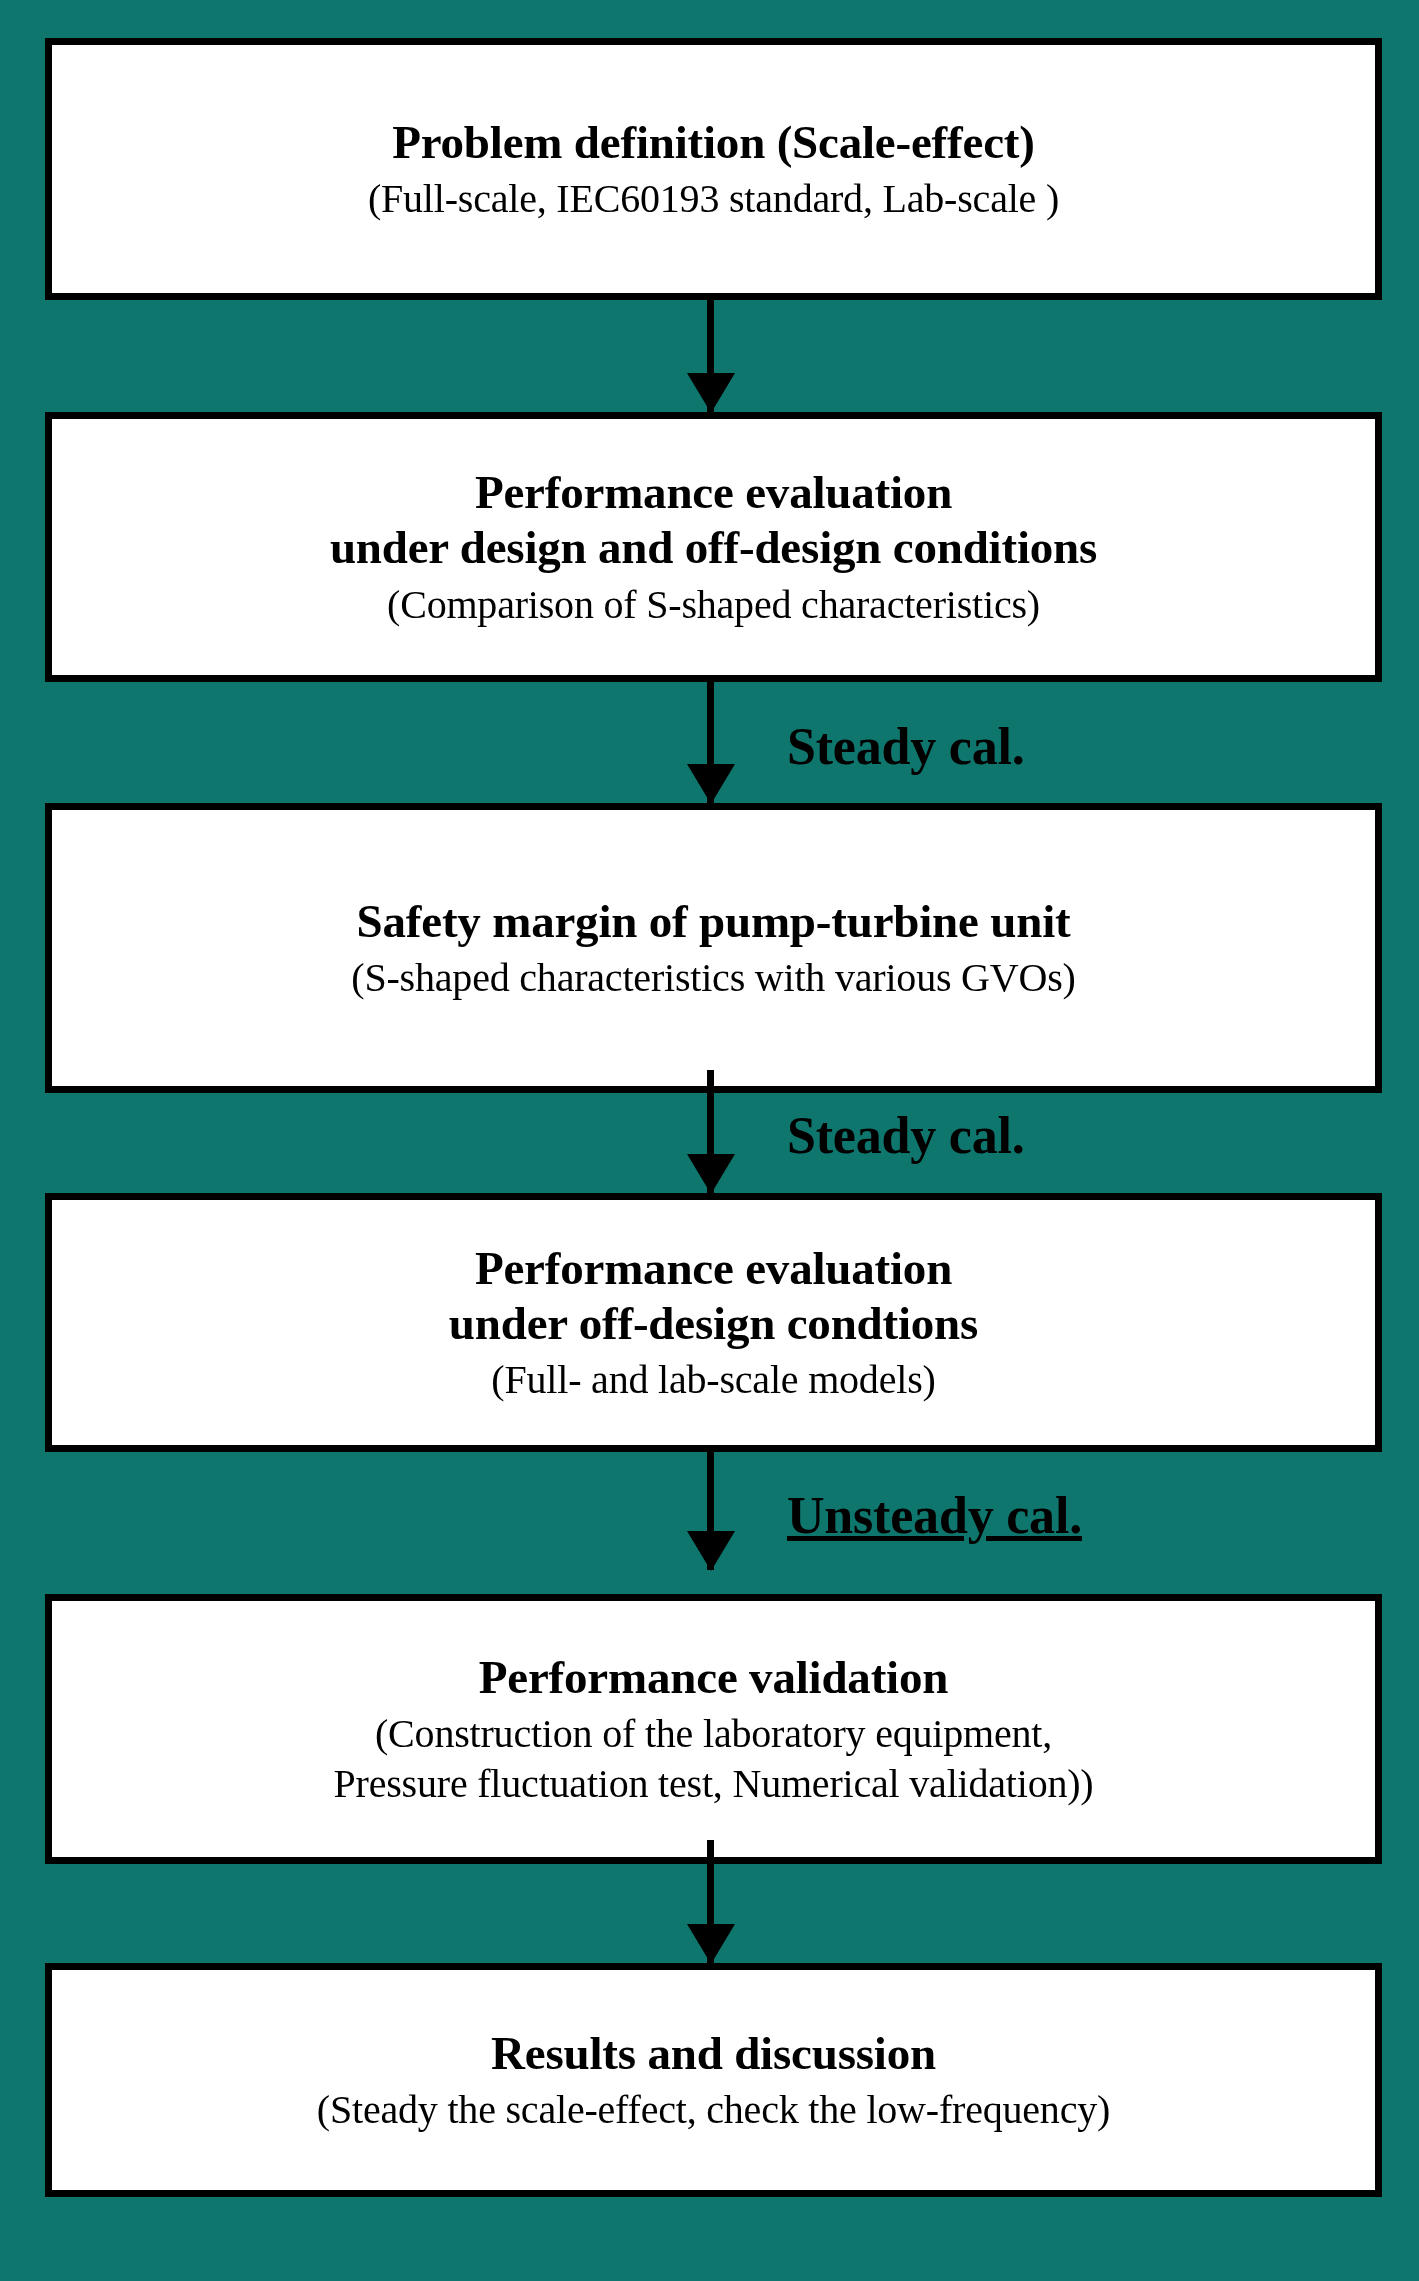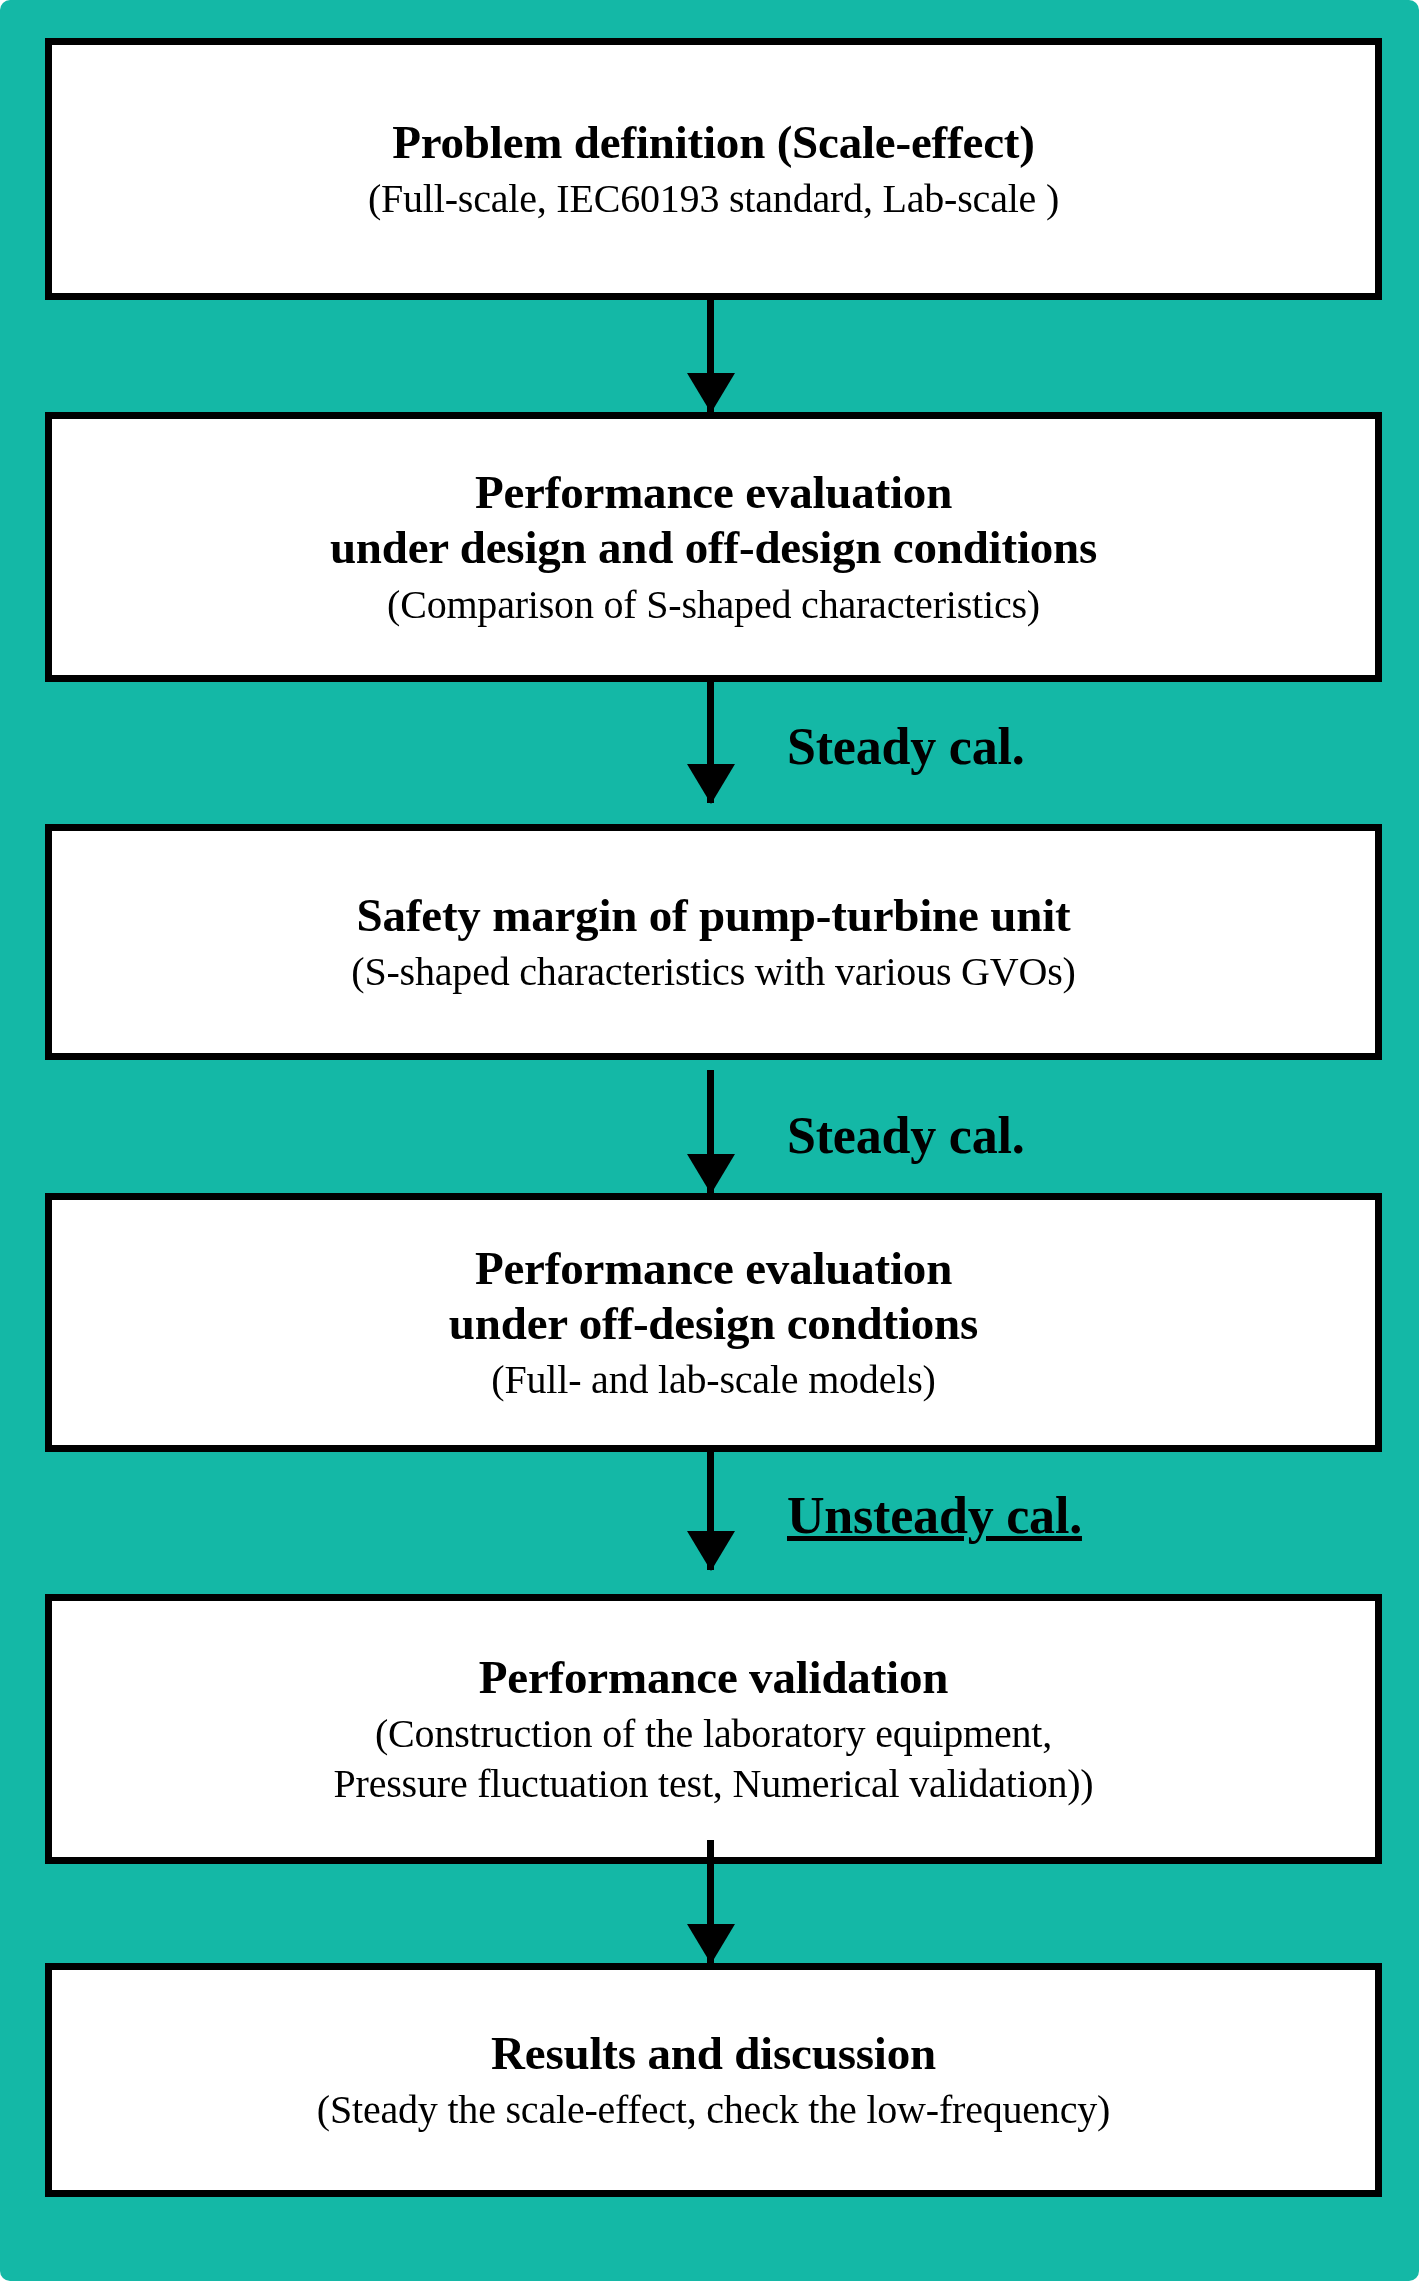--- a/index.html
+++ b/index.html
@@ -5,25 +5,24 @@
 <style>
   html, body {
     margin: 0;
     padding: 0;
     background: #ffffff;
   }
   #page {
     position: relative;
     width: 1419px;
     height: 2281px;
-    background: #14b8a6;
+    background: #0f766e;
     overflow: hidden;
     font-family: "Liberation Serif", "DejaVu Serif", serif;
     color: #000000;
-    border-radius: 10px;
   }
   .node {
     position: absolute;
     left: 45px;
     width: 1337px;
     box-sizing: border-box;
     border: 7px solid #000000;
     background: #ffffff;
     display: flex;
     flex-direction: column;
@@ -96,21 +95,21 @@
     <div class="title">Performance evaluation</div>
     <div class="title">under design and off-design conditions</div>
     <div class="sub">(Comparison of S-shaped characteristics)</div>
   </div>
 
   <div class="arrow" style="top:682px; height:121px;">
     <span class="head"></span>
   </div>
   <div class="edge-label" style="left:787px; top:715px;">Steady cal.</div>
 
-  <div class="node" style="top:803px; height:236px;margin-top:21px;">
+  <div class="node" style="top:803px; height:290px;">
     <div class="title">Safety margin of pump-turbine unit</div>
     <div class="sub">(S-shaped characteristics with various GVOs)</div>
   </div>
 
   <div class="arrow" style="top:1070px; height:123px;">
     <span class="head"></span>
   </div>
   <div class="edge-label" style="left:787px; top:1104px;">Steady cal.</div>
 
   <div class="node" style="top:1193px; height:259px;">

